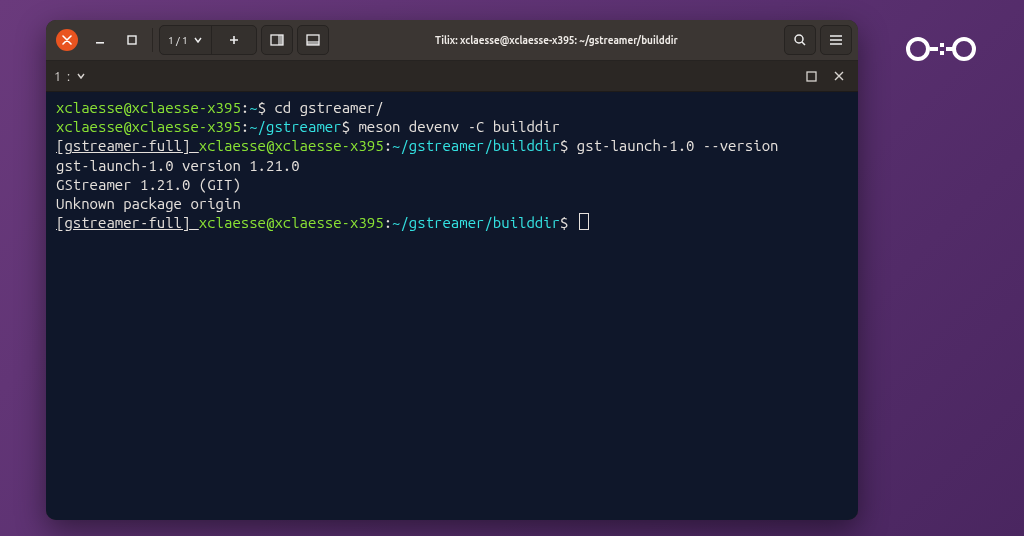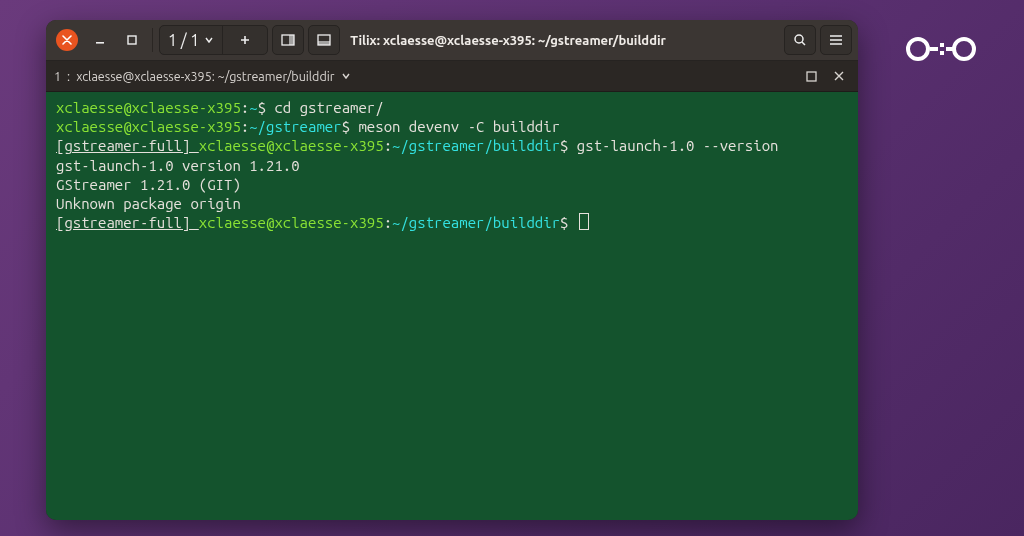--- a/index.html
+++ b/index.html
@@ -71,26 +71,27 @@
   .close-btn svg { display:block; }
   .tb-sep { width: 1px; height: 24px; background: #2a2623; margin: 0 2px; }
   .session-group {
     display:flex; align-items:center;
     background: #34302d;
     border:1px solid #262321;
     border-radius:5px;
     height:28px;
     overflow:hidden;
   }
-  .session-group .tb-btn { border-radius:0; border-right:1px solid #262321; padding:0 8px; font-size:16px; }
+  .session-group .tb-btn { border-radius:0; border-right:1px solid #262321; padding:0 8px; font-size:10px; }
   .session-group .tb-btn:last-child { border-right:none; }
   .window-title {
     flex: 1;
+    text-align: center;
     color: #f0ece8;
-    font-size: 13px;
+    font-size: 10px;
     font-weight: 600;
     white-space: nowrap;
     overflow: hidden;
     text-overflow: ellipsis;
     padding: 0 6px;
   }
   .titlebar .right-group { display:flex; align-items:center; gap:4px; }
   .right-btn {
     width:30px; height:28px;
     border:1px solid #262321;
@@ -116,21 +117,21 @@
   .tabstrip .small-btn {
     width:22px; height:22px;
     display:flex; align-items:center; justify-content:center;
     color:#d8d4d0;
     border-radius:3px;
   }
 
   
   .terminal {
     flex:1;
-    background: #14532d;
+    background: #0f172a;
     padding: 6px 10px 14px 10px;
     font-family: "Ubuntu Mono","DejaVu Sans Mono","Liberation Mono",monospace;
     font-size: 15px;
     line-height: 1.28;
     color: #e6e1dc;
     white-space: pre;
   }
   .c-green { color: #8ae234; }
   .c-cyan  { color: #34e2e2; }
   .c-white { color: #e6e1dc; }
@@ -221,21 +222,20 @@
             <path d="M1 2 H13 M1 6 H13 M1 10 H13" stroke="#eee" stroke-width="1.6"></path>
           </svg>
       </div>
     </div>
   </div>
 
   <div class="tabstrip">
     <div class="tab-title">
       <span>1</span>
         <span>:</span>
-      <span>xclaesse@xclaesse-x395: ~/gstreamer/builddir</span>
       <svg width="10" height="10" viewBox="0 0 10 10">
           <path d="M2 3 L5 7 L8 3" fill="none" stroke="#d8d4d0" stroke-width="1.4"></path>
         </svg>
     </div>
     <div class="small-btn">
       <svg width="11" height="11" viewBox="0 0 11 11">
           <rect x="1" y="1" width="9" height="9" fill="none" stroke="#d8d4d0" stroke-width="1.3"></rect>
         </svg>
     </div>
     <div class="small-btn">

